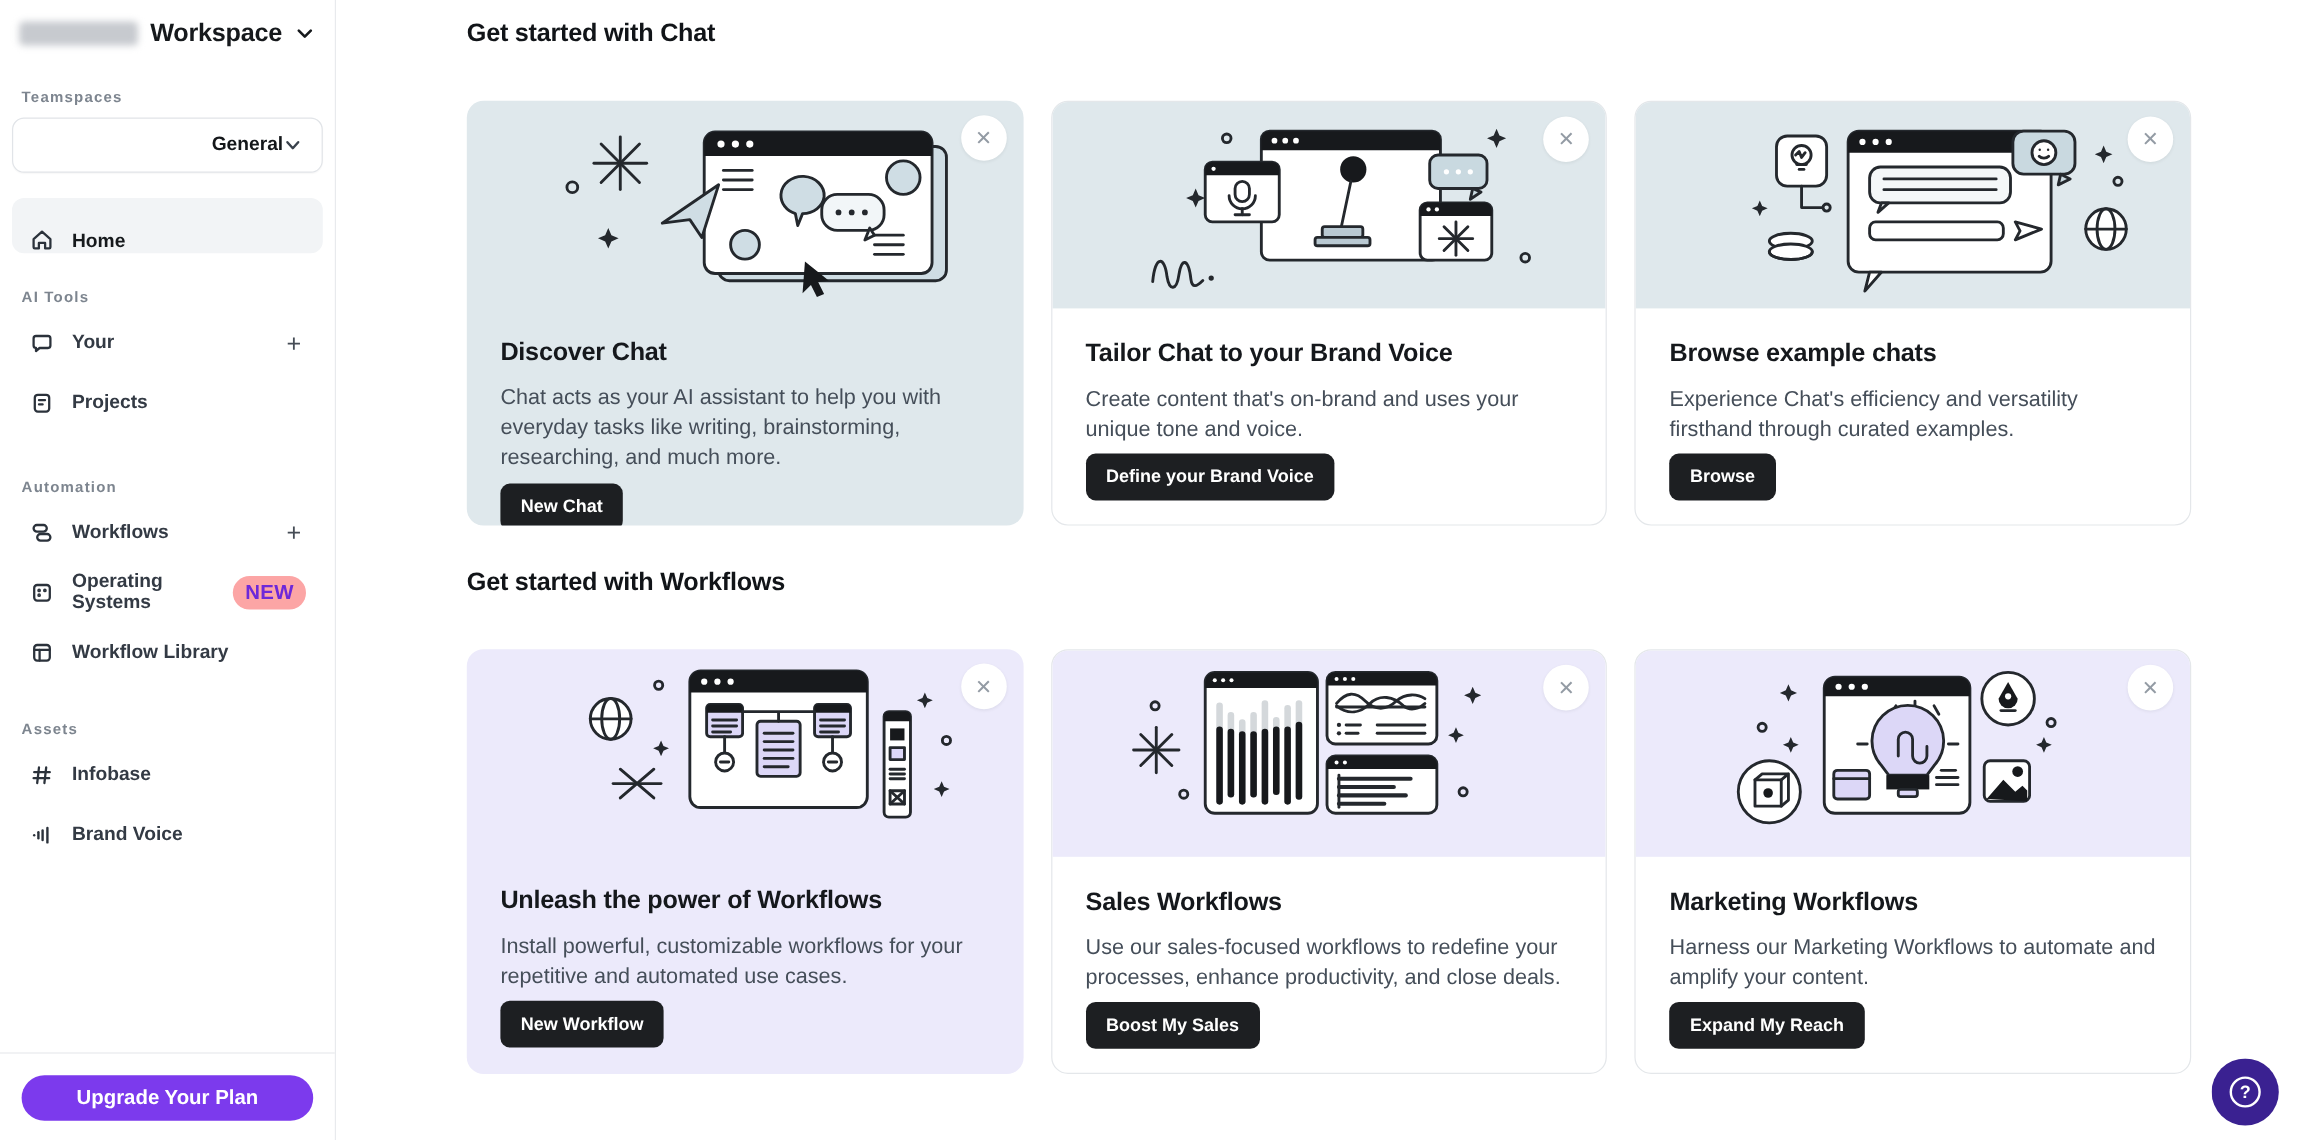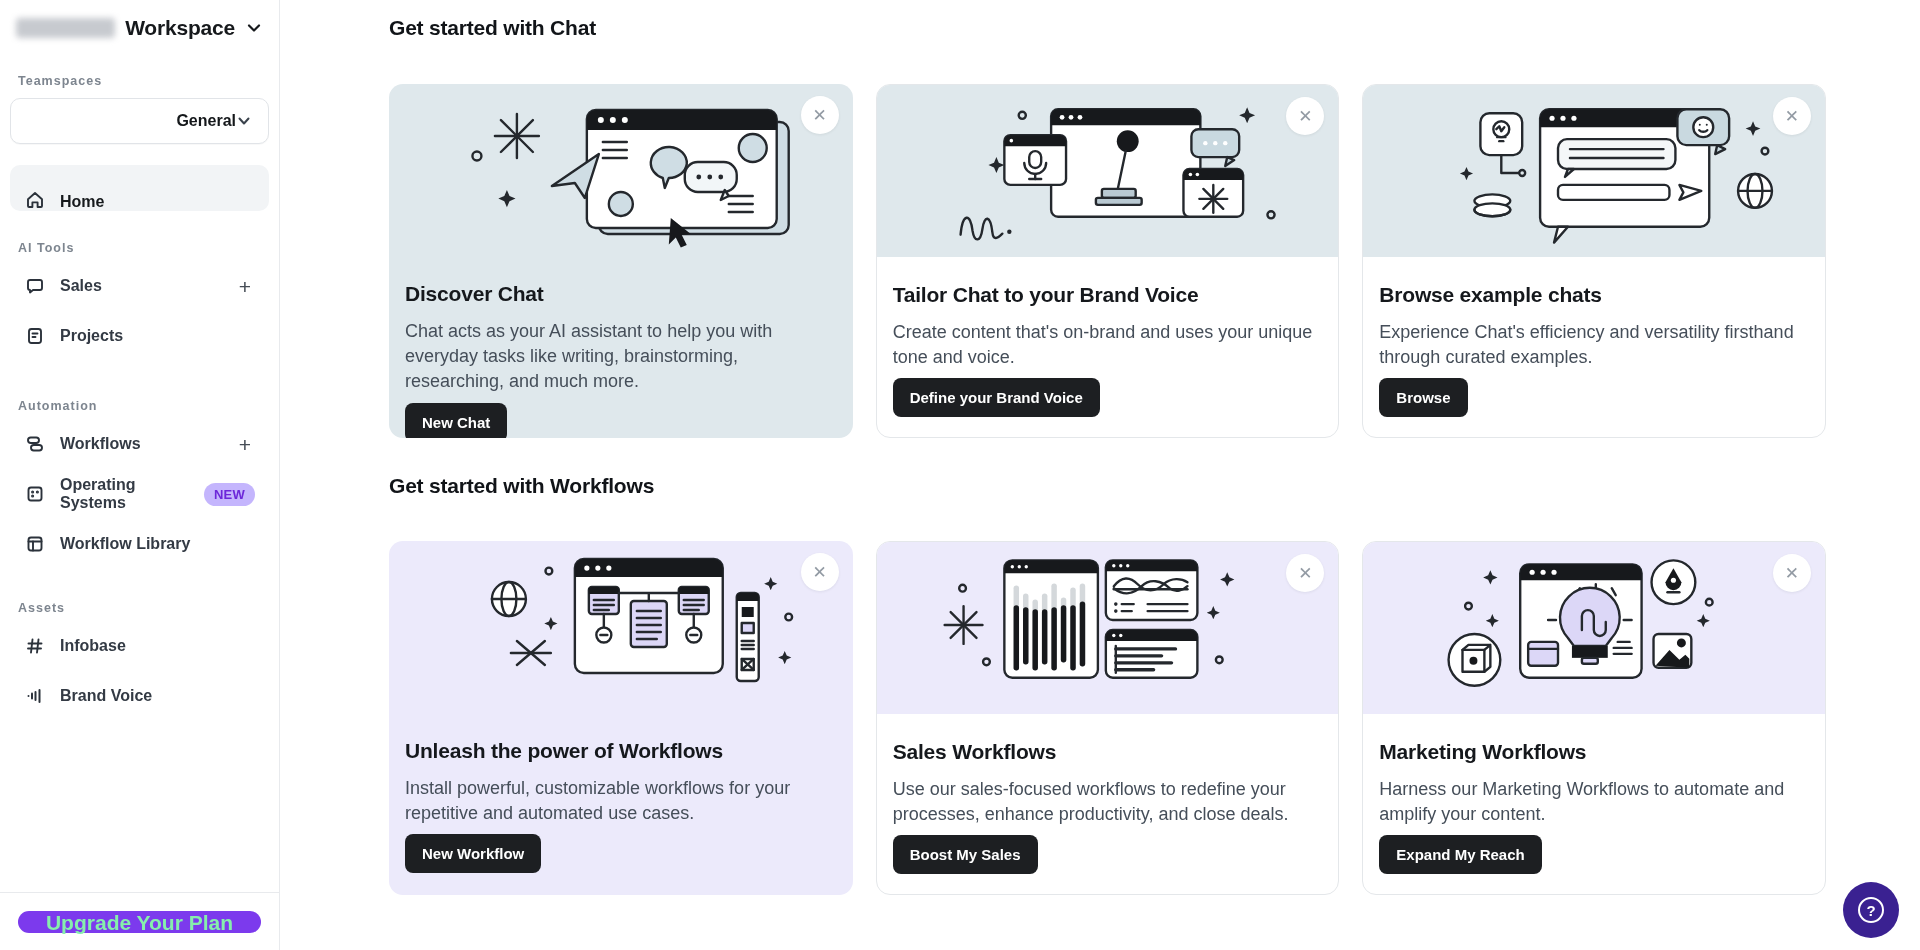--- a/index.html
+++ b/index.html
@@ -19,46 +19,46 @@
              display:flex; align-items:center; justify-content:flex-end; padding:0 16px;
              font-size:16px; font-weight:bold; color:#14171a; cursor:pointer; background:#fff;
              box-shadow:0 1px 1px rgba(20,25,30,.03); }
   .nav-item { height:46px; border-radius:10px; display:flex; align-items:center; gap:14px;
              padding:0 14px; font-size:16px; font-weight:bold; color:#333a44; cursor:pointer; margin-top:4px; }
   .nav-item:first-of-type { margin-top:0; }
   .nav-item.active { background:#f2f4f6; color:#16191c; }
   .nav-item .nav-label { flex:1; }
   .nav-icon { width:22px; height:22px; display:flex; align-items:center; justify-content:center; color:#3a424c; }
   .plus-btn { font-size:21px; font-weight:normal; color:#464d56; line-height:1; padding:2px 4px; border-radius:6px; }
-  .badge-new { font-size:13px; font-weight:bold; color:#6d28d9; background:#c4b5fd; border-radius:999px;
+  .badge-new { font-size:17px; font-weight:bold; color:#6d28d9; background:#fca5a5; border-radius:999px;
              padding:4px 10px; letter-spacing:0.02em; }
   .lbl-home-gap { margin-top:21px;align-items:flex-end; }
   .lbl-ai { margin-top:30px; }
   .group-items { margin-top:8px; display:flex; flex-direction:column; }
   .lbl-automation { margin-top:40px; }
   .lbl-assets { margin-top:34px; }
   .sidebar-spacer { flex:1; }
   .sidebar-footer { border-top:1px solid #e8eaed; margin:0 -10px; padding:18px 18px 0; }
-  .upgrade-btn { width:100%; height:22px; background:#7c3aed; border:none; border-radius:999px;
-             color:#86efac; font-size:21px; font-weight:bold; cursor:pointer; font-family:inherit; }
+  .upgrade-btn { width:100%; height:38px; background:#7c3aed; border:none; border-radius:999px;
+             color:#ffffff; font-size:17px; font-weight:bold; cursor:pointer; font-family:inherit; }
 
   
   .main { margin-left:280px; padding:16px 94px 0 109px; }
   .section-heading { font-size:21px; font-weight:bold; color:#111418; letter-spacing:-0.2px; }
   .heading-2 { margin-top:36px; }
   .cards-row { display:grid; grid-template-columns:repeat(3,1fr); gap:23px; margin-top:44px; }
   .cards-row-2 { margin-top:43px; }
   .card { position:relative; border-radius:14px; height:354px; overflow:hidden; background:#fff; }
   .card.split { border:1px solid #e4e7ea; }
   .card.tint-blue-full { background:#dfe8ec; }
   .card.tint-purple-full { background:#eceafb; }
   .card-illus { height:172px; display:flex; align-items:center; justify-content:center; }
   .split.illus-blue .card-illus { background:#dfe8ec; }
   .split.illus-purple .card-illus { background:#eceafb; }
-  .card-body { padding:26px 16px 0; }
+  .card-body { padding:26px 28px 0; }
   .card-title { font-size:21px; font-weight:bold; color:#15181c; margin-bottom:13px; letter-spacing:-0.2px; }
   .card-desc { font-size:18px; line-height:1.4; color:#454e59; max-width:430px; }
   .card-btn { margin-top:8px; background:#1d1f22; color:#fff; border:none; border-radius:8px;
              padding:11px 17px; font-size:15px; font-weight:bold; cursor:pointer; font-family:inherit; }
   .card-close { position:absolute; top:12px; right:14px; width:38px; height:38px; border-radius:50%;
              background:#fff; display:flex; align-items:center; justify-content:center;
              color:#939ba4; font-size:17px; cursor:pointer; box-shadow:0 1px 3px rgba(20,25,30,.07); }
 
   
   .help-fab { position:fixed; right:21px; bottom:12px; width:56px; height:56px; border-radius:50%;
@@ -100,21 +100,21 @@
   </div>
 
   <div class="side-label lbl-ai">AI Tools</div>
   <div class="group-items">
     <div class="nav-item">
       <span class="nav-icon">
         <svg width="20" height="20" viewBox="0 0 20 20" fill="none" stroke="#2b323b" stroke-width="1.9" stroke-linecap="round" stroke-linejoin="round">
             <path d="M3 6 a2 2 0 0 1 2 -2 H15 a2 2 0 0 1 2 2 V12 a2 2 0 0 1 -2 2 H8 L5 16.5 V14 H5 a2 2 0 0 1 -2 -2 Z"></path>
           </svg>
       </span>
-      <span class="nav-label">Sales</span>
+      <span class="nav-label">Your</span>
       <span class="plus-btn">+</span>
     </div>
     <div class="nav-item">
       <span class="nav-icon">
         <svg width="20" height="20" viewBox="0 0 20 20" fill="none" stroke="#2b323b" stroke-width="1.9" stroke-linecap="round" stroke-linejoin="round">
             <rect x="4" y="3" width="12" height="14" rx="2.5"></rect>
             <line x1="7.5" y1="7.5" x2="12.5" y2="7.5"></line>
             <line x1="7.5" y1="11" x2="10.5" y2="11"></line>
           </svg>
       </span>

